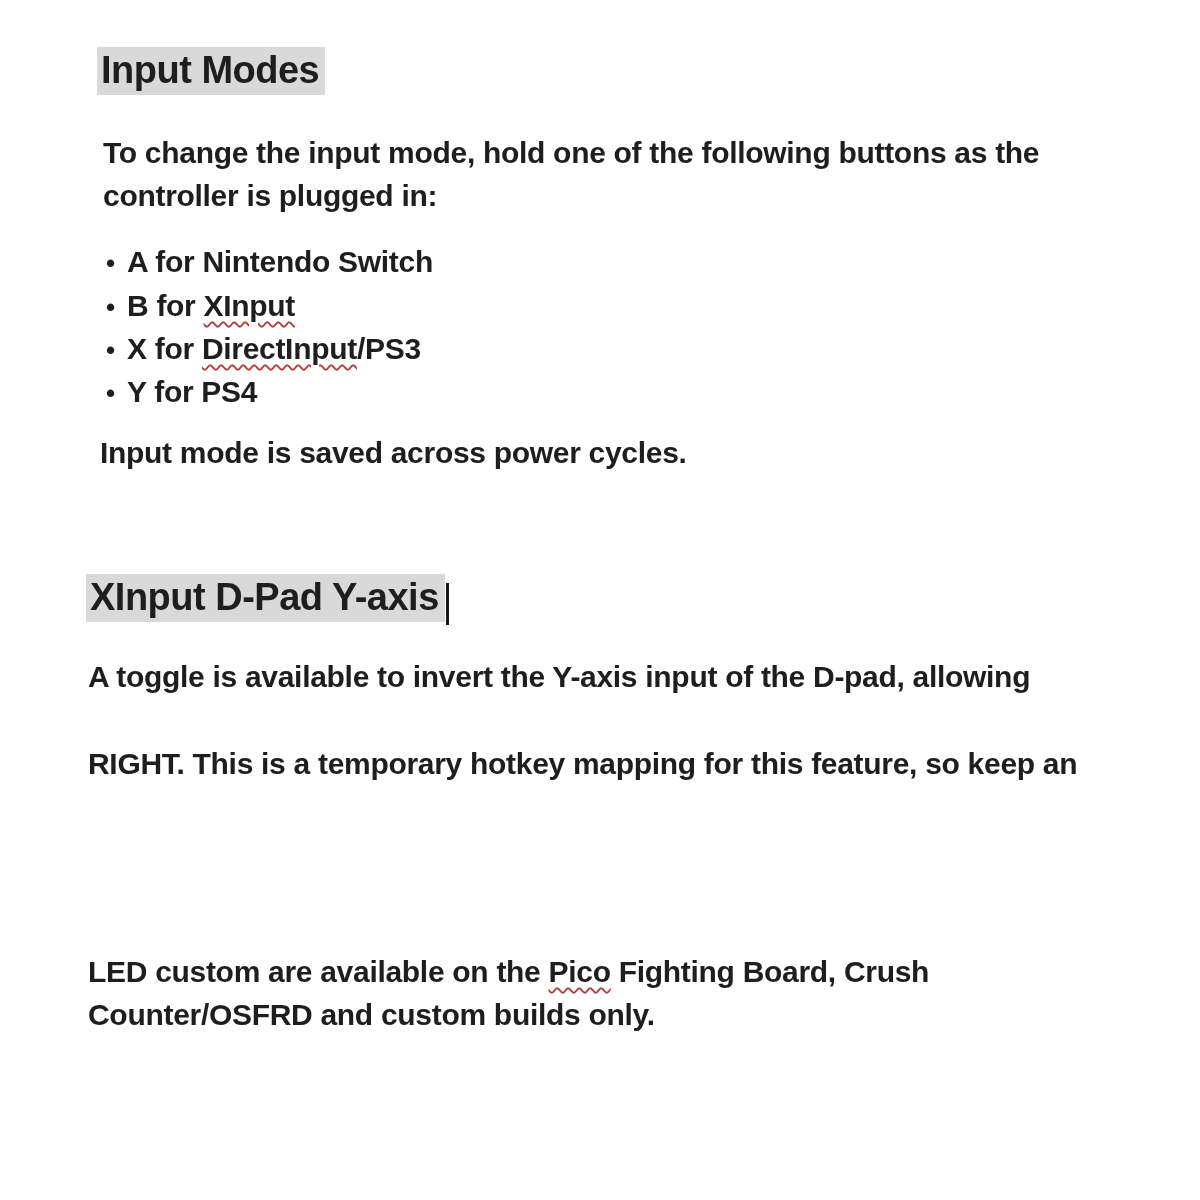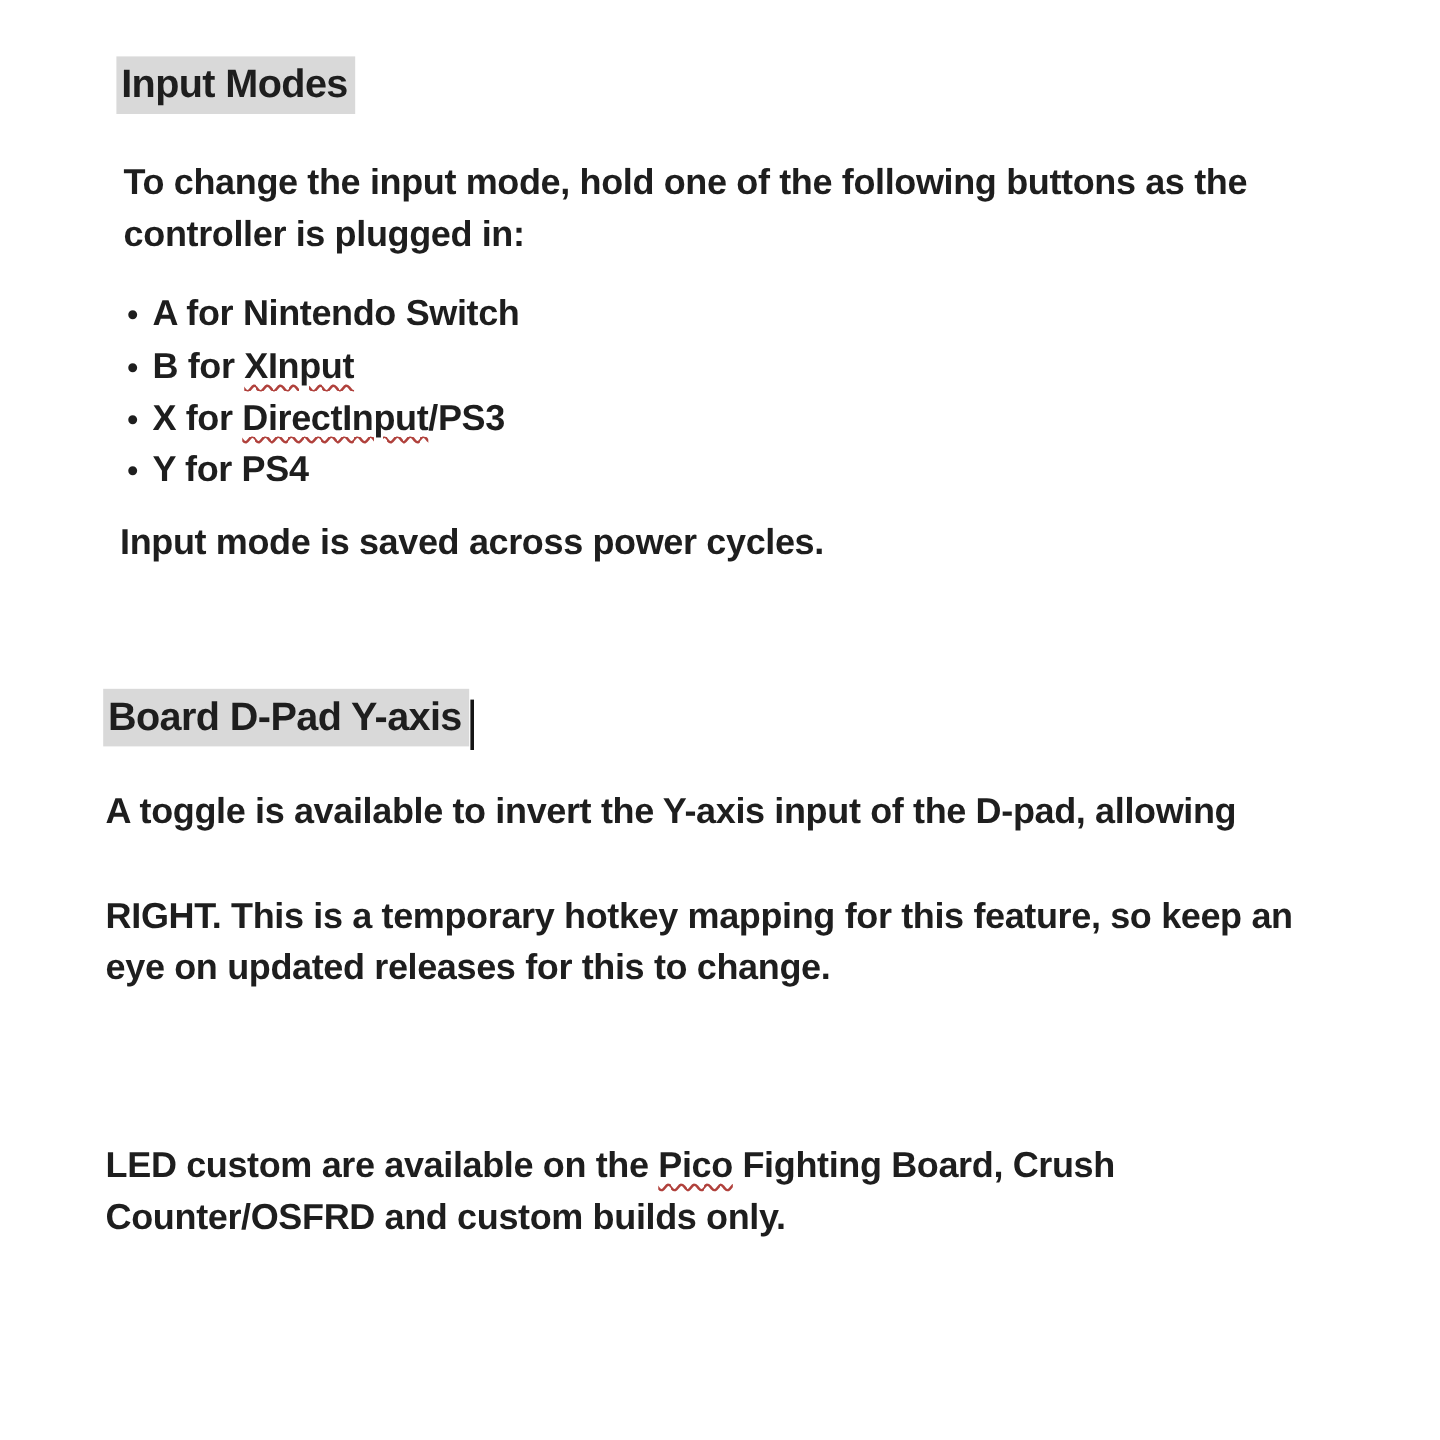--- a/index.html
+++ b/index.html
@@ -27,21 +27,21 @@
     position:absolute;
     white-space:nowrap;
   }
   .body-line{
     font-size:30px;
     line-height:43px;
     letter-spacing:-0.3px;
     font-weight:bold;
   }
   .heading-line{
-    font-size:33px;
+    font-size:38px;
     line-height:44px;
     font-weight:bold;
     letter-spacing:-0.5px;
   }
   .hl{
     background:var(--highlight);
     padding:1px 6px 3px 4px;
     display:inline-block;
   }
   .marker{
@@ -87,26 +87,25 @@
   <div class="block body-line" style="top:327px;left:106px">
     <span class="marker">•</span><span>X for </span><span class="sp">DirectInput</span><span>/PS3</span>
   </div>
   <div class="block body-line" style="top:370px;left:106px">
     <span class="marker">•</span><span>Y for PS4</span><span class="sp"></span><span></span>
   </div>
 
   <div class="block body-line" style="top:431px;left:100px">Input mode is saved across power cycles.</div>
 
   <div class="block heading-line" style="top:574px;left:86px">
-    <span class="hl"><span>Board D-Pad Y-axis</span></span><span class="caret"></span>
+    <span class="hl"><span>XInput D-Pad Y-axis</span></span><span class="caret"></span>
   </div>
 
   <div class="block body-line" style="top:655px;left:88px">A toggle is available to invert the Y-axis input of the D-pad, allowing</div>
   <div class="block body-line" style="top:742px;left:88px">RIGHT. This is a temporary hotkey mapping for this feature, so keep an</div>
-  <div class="block body-line" style="top:785px;left:88px">eye on updated releases for this to change.</div>
 
 
   <div class="block body-line" style="top:950px;left:88px">
     <span>LED custom are available on the </span><span class="sp">Pico</span><span> Fighting Board, Crush</span>
   </div>
   <div class="block body-line" style="top:993px;left:88px">Counter/OSFRD and custom builds only.</div>
 
 </div>
 
 </body></html>

